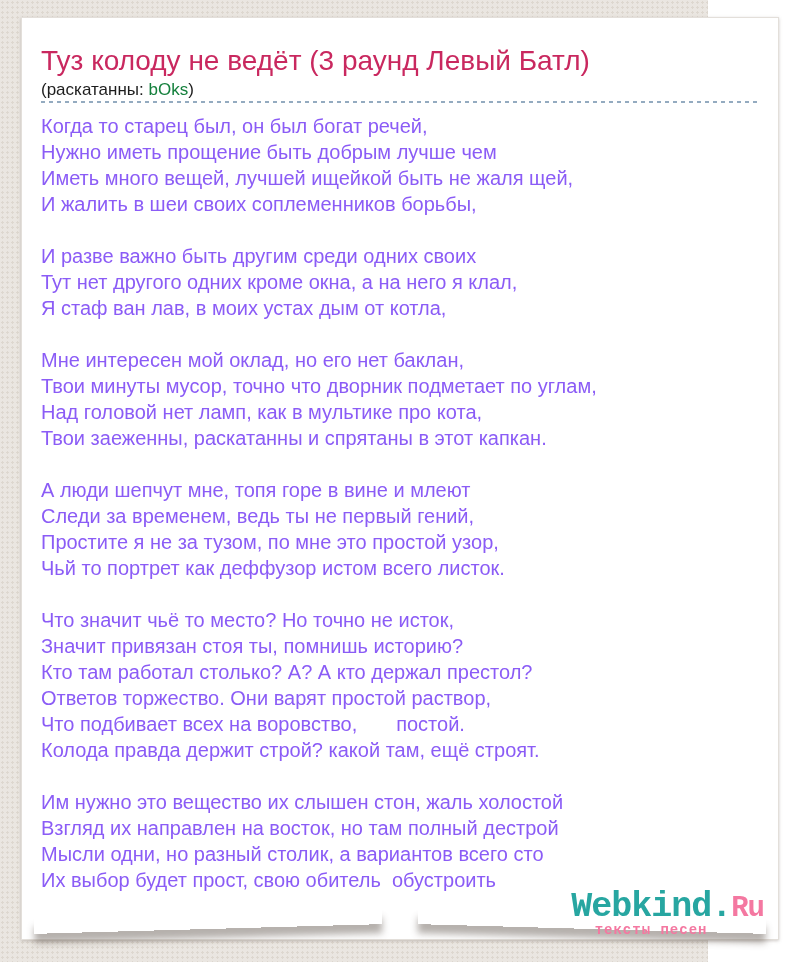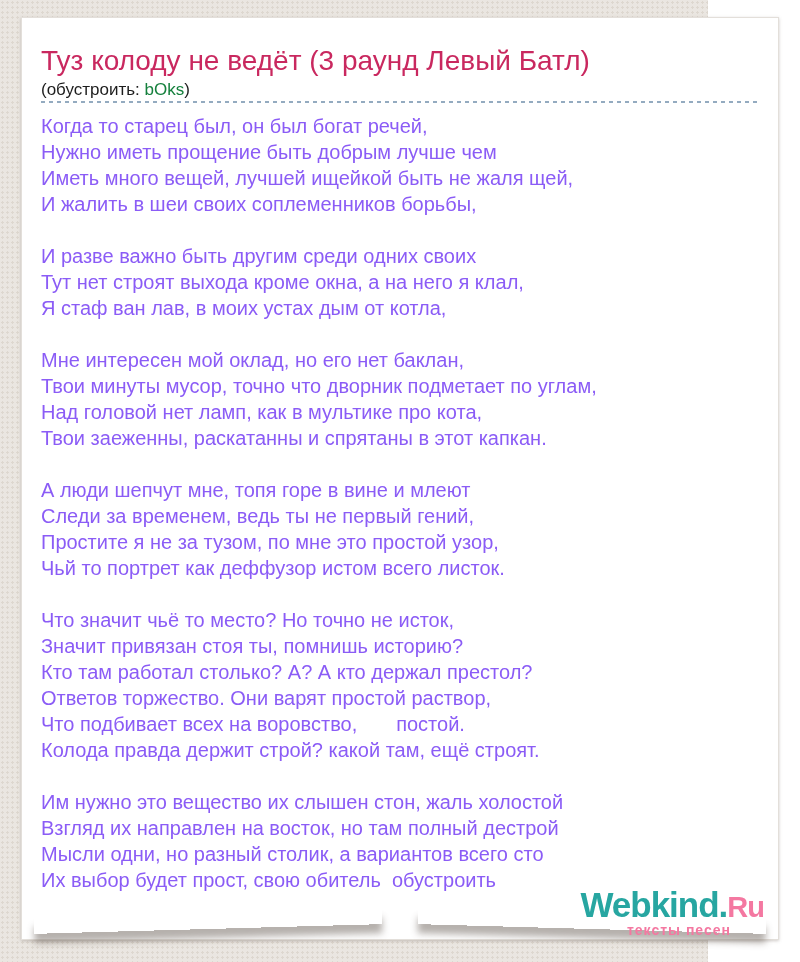--- a/index.html
+++ b/index.html
@@ -74,22 +74,23 @@
   }
   .stanza { margin: 0 0 26px 0; }
   .line {
     display: block;
     white-space: pre-wrap;
   }
   .logo {
     position: absolute;
     right: 14px;
     bottom: 1px;
-    text-align: right;
+    text-align: center;
     cursor: pointer;
+    font-family: Liberation Mono, monospace;
   }
   .logo-wordmark {
     font-weight: bold;
     line-height: 30px;
     letter-spacing: -1px;
     white-space: nowrap;
   }
   .logo-brand  { font-size: 35px; color: #27a6a1; }
   .logo-domain { font-size: 29px; color: #f478a1; }
   .logo-tagline {
@@ -103,34 +104,34 @@
   }
 </style>
 </head>
 <body>
 
 <div class="page">
   <div class="card">
 
     <h1 class="song-title">Туз колоду не ведёт (3 раунд Левый Батл)</h1>
 
-    <div class="artist-line"><span>(обустроить: </span><a class="artist-link">bOks</a><span>)</span></div>
+    <div class="artist-line"><span>(раскатанны: </span><a class="artist-link">bOks</a><span>)</span></div>
 
     <div class="divider"></div>
 
     <div class="lyrics">
       <p class="stanza">
         <span class="line">Когда то старец был, он был богат речей,</span>
         <span class="line">Нужно иметь прощение быть добрым лучше чем</span>
         <span class="line">Иметь много вещей, лучшей ищейкой быть не жаля щей,</span>
         <span class="line">И жалить в шеи своих соплеменников борьбы,</span>
       </p>
       <p class="stanza">
         <span class="line">И разве важно быть другим среди одних своих</span>
-        <span class="line">Тут нет строят выхода кроме окна, а на него я клал,</span>
+        <span class="line">Тут нет другого одних кроме окна, а на него я клал,</span>
         <span class="line">Я стаф ван лав, в моих устах дым от котла,</span>
       </p>
       <p class="stanza">
         <span class="line">Мне интересен мой оклад, но его нет баклан,</span>
         <span class="line">Твои минуты мусор, точно что дворник подметает по углам,</span>
         <span class="line">Над головой нет ламп, как в мультике про кота,</span>
         <span class="line">Твои заеженны, раскатанны и спрятаны в этот капкан.</span>
       </p>
       <p class="stanza">
         <span class="line">А люди шепчут мне, топя горе в вине и млеют</span>

